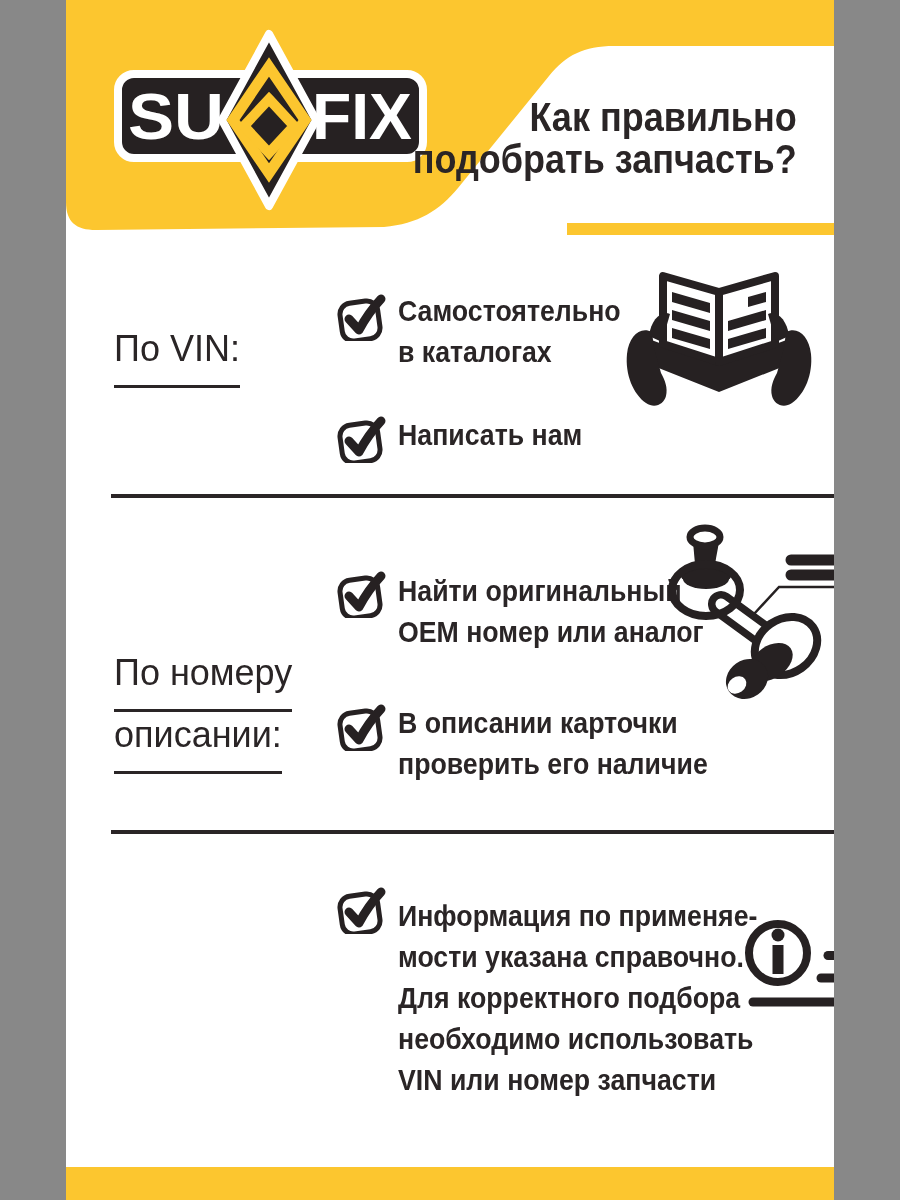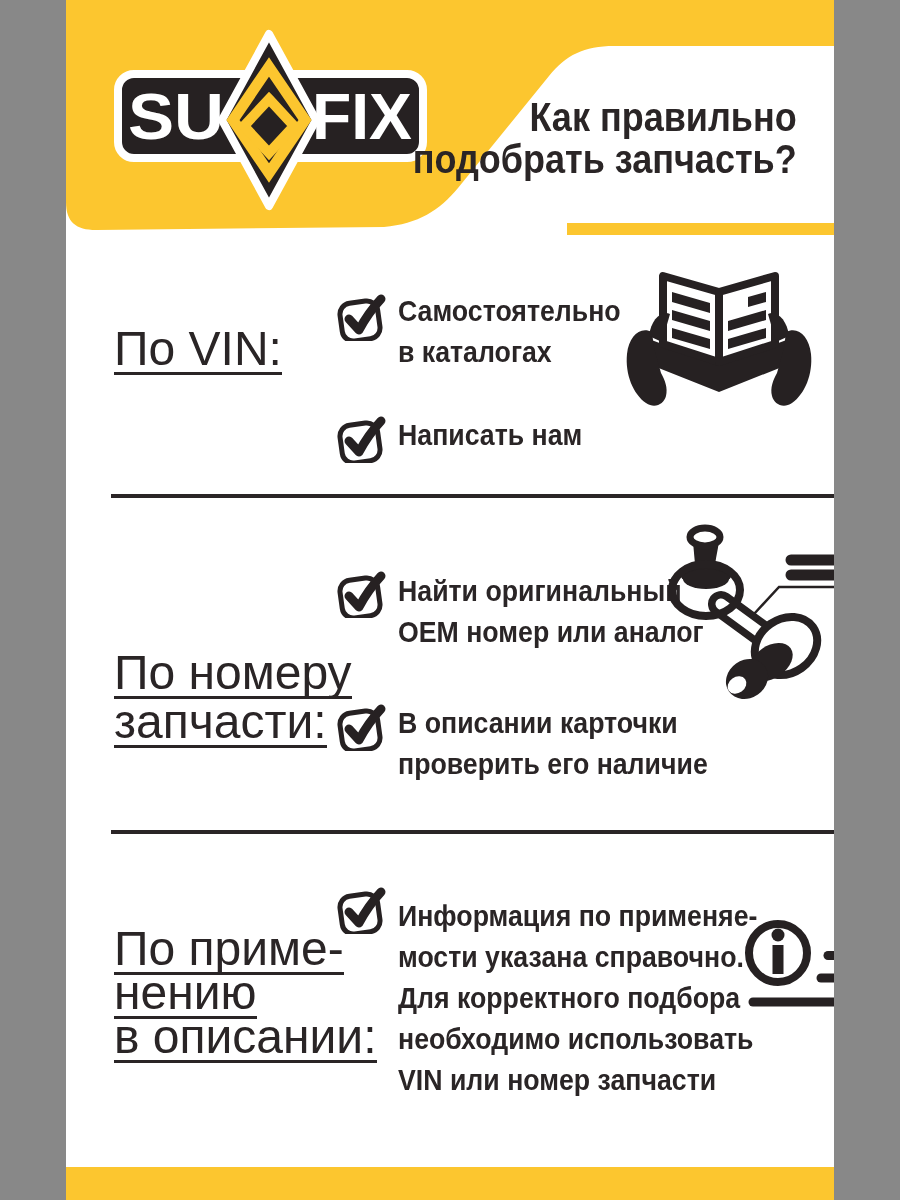--- a/index.html
+++ b/index.html
@@ -12,22 +12,22 @@
   
   .title{
     position:absolute; top:96px; right:37px; text-align:right;
     font-size:40px; line-height:42px; font-weight:bold; color:#2a2526;
     transform:scaleX(0.9); transform-origin:right top; white-space:nowrap;
   }
   .title-bar{position:absolute; left:501px; top:223px; width:379px; height:12px; background:#FCC62F;}
   
   .heading{position:absolute; left:48px;}
   .h-line{
-    display:table; white-space:nowrap; font-size:48px; line-height:42px; font-weight:400;
-    color:#2a2526; padding-bottom:2px; border-bottom:3px solid #2a2526; margin-bottom:2px;
+    display:table; white-space:nowrap; font-size:36px; line-height:42px; font-weight:400;
+    color:#2a2526; padding-bottom:15px; border-bottom:3px solid #2a2526; margin-bottom:2px;
   }
   .heading.tight .h-line{margin-bottom:-3px;}
   
   .check-icon{position:absolute; width:54px; height:54px;}
   .check-text{
     position:absolute; font-size:30px; line-height:41px; font-weight:bold; color:#2a2526;
     transform:scaleX(0.89); transform-origin:left top; white-space:nowrap;
   }
   .divider{position:absolute; left:45px; width:812px; height:4px; background:#2a2526;}
   .bottom-bar{position:absolute; left:0; top:1167px; width:900px; height:33px; background:#FCC62F;}
@@ -96,21 +96,21 @@
       <path d="M30,62 C18,56 7,66 5,84 C3,104 11,124 24,133 C33,139 42,134 44,126 C46,118 43,110 39,103 L32,78 Z" fill="#262122"></path>
       <path d="M27,66 C29,50 39,40 48,44 L40,72 Z" fill="#262122"></path>
     </g>
     <use href="#hand-left" transform="translate(194 0) scale(-1 1)"></use>
   </svg>
 
   <div class="divider" style="top:494px"></div>
 
   <div class="heading" style="top:652px">
     <span class="h-line">По номеру</span>
-    <span class="h-line">запчасти:</span>
+    <span class="h-line">описании:</span>
   </div>
 
   <svg class="check-icon" style="left:268px;top:564px" viewBox="0 0 54 54">
     <g transform="rotate(-8 26 34)">
         <rect x="7" y="15" width="38" height="38" rx="11" fill="none" stroke="#262122" stroke-width="5"></rect>
       </g>
     <path d="M15 32 L25 43 Q34 26 47 12" fill="none" stroke="#262122" stroke-width="9" stroke-linecap="round" stroke-linejoin="round"></path>
   </svg>
   <div class="check-text" style="left:332px;top:570px">
     <div>Найти оригинальный</div>
@@ -144,25 +144,20 @@
     <ellipse cx="65" cy="67" rx="23" ry="10" fill="#262122"></ellipse>
 
     <ellipse cx="145" cy="134" rx="33" ry="27" fill="#ffffff" stroke="#262122" stroke-width="8" transform="rotate(-35 145 134)"></ellipse>
     <ellipse cx="130" cy="150" rx="24" ry="16" fill="#262122" transform="rotate(-35 130 150)"></ellipse>
     <ellipse cx="106" cy="167" rx="22" ry="19" fill="#262122" transform="rotate(-35 106 167)"></ellipse>
     <ellipse cx="96" cy="173" rx="10" ry="8" fill="#ffffff" transform="rotate(-35 96 173)"></ellipse>
   </svg>
 
   <div class="divider" style="top:830px"></div>
 
-  <div class="heading tight" style="top:928px">
-    <span class="h-line">По приме-</span>
-    <span class="h-line">нению</span>
-    <span class="h-line">в описании:</span>
-  </div>
 
   <svg class="check-icon" style="left:268px;top:880px" viewBox="0 0 54 54">
     <g transform="rotate(-8 26 34)">
         <rect x="7" y="15" width="38" height="38" rx="11" fill="none" stroke="#262122" stroke-width="5"></rect>
       </g>
     <path d="M15 32 L25 43 Q34 26 47 12" fill="none" stroke="#262122" stroke-width="9" stroke-linecap="round" stroke-linejoin="round"></path>
   </svg>
   <div class="check-text" style="left:332px;top:895px">
     <div>Информация по применяе-</div>
     <div>мости указана справочно.</div>

